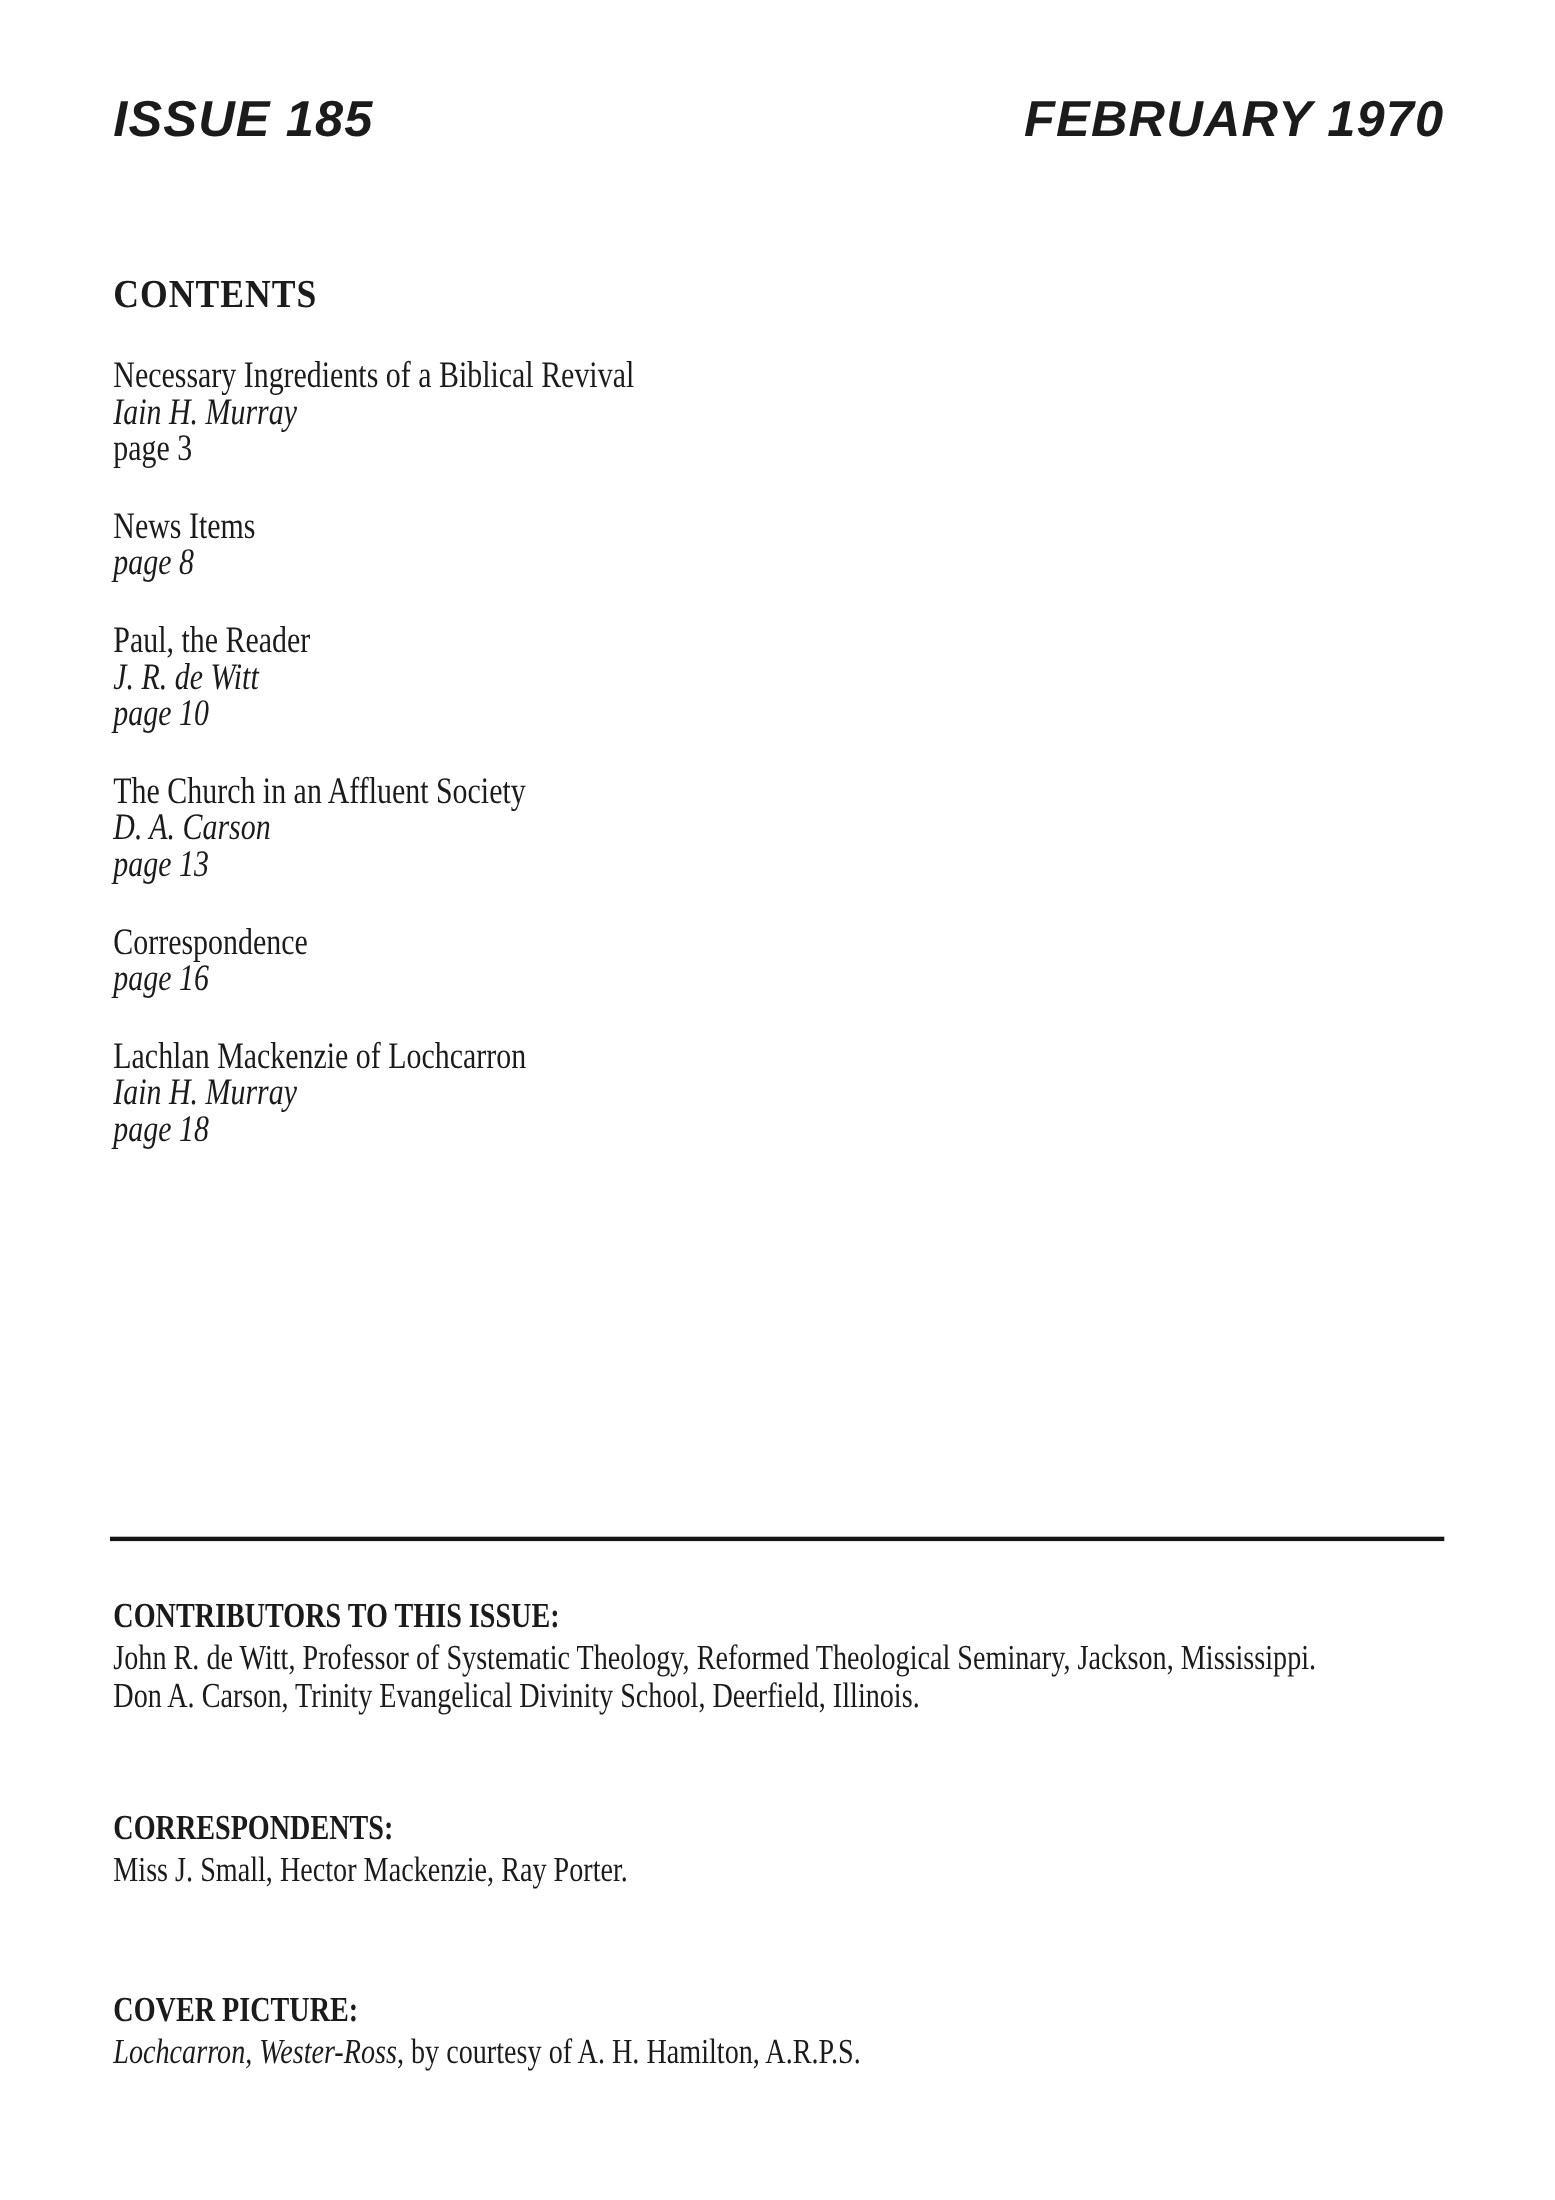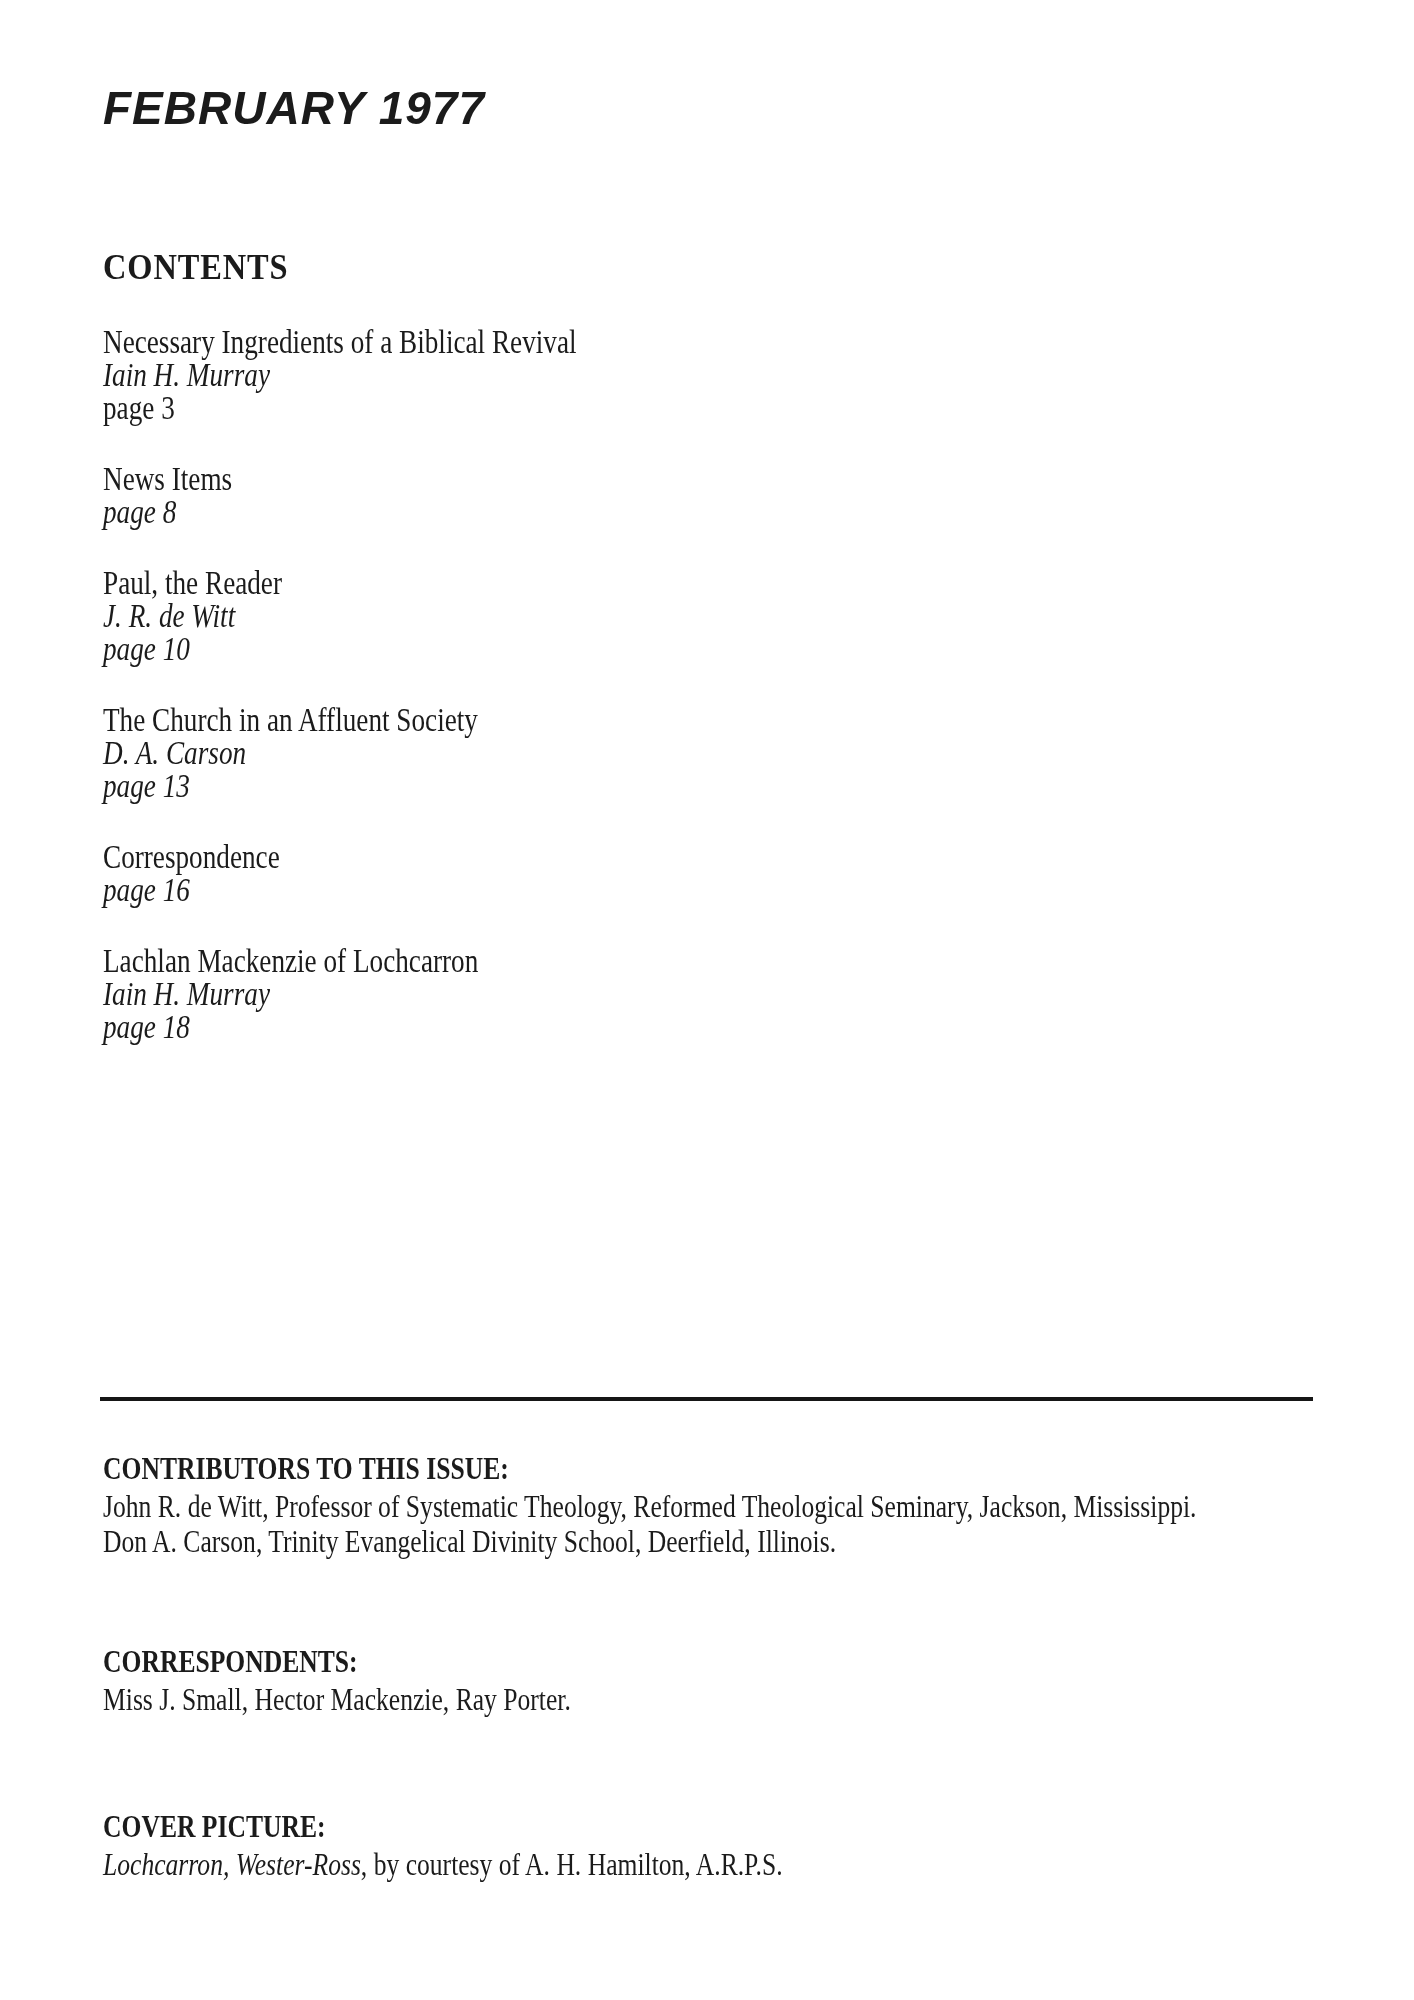--- a/index.html
+++ b/index.html
@@ -59,21 +59,22 @@
   #correspondents { top:1644px; }
   #cover          { top:1809px; }
   .caption-italic { font-style:italic; }
 </style>
 </head>
 <body>
 
 <div class="page">
 
   <div class="masthead">
-    <span>FEBRUARY 1977</span>
+    <span>ISSUE 185</span>
+    <span>FEBRUARY 1970</span>
   </div>
 
   <div class="contents-heading">CONTENTS</div>
 
   <div class="toc" id="toc">
   <div class="toc-entry">
     <div class="toc-title">Necessary Ingredients of a Biblical Revival</div>
     <div class="toc-author">Iain H. Murray</div>
     <div class="toc-page">page 3</div>
   </div>

